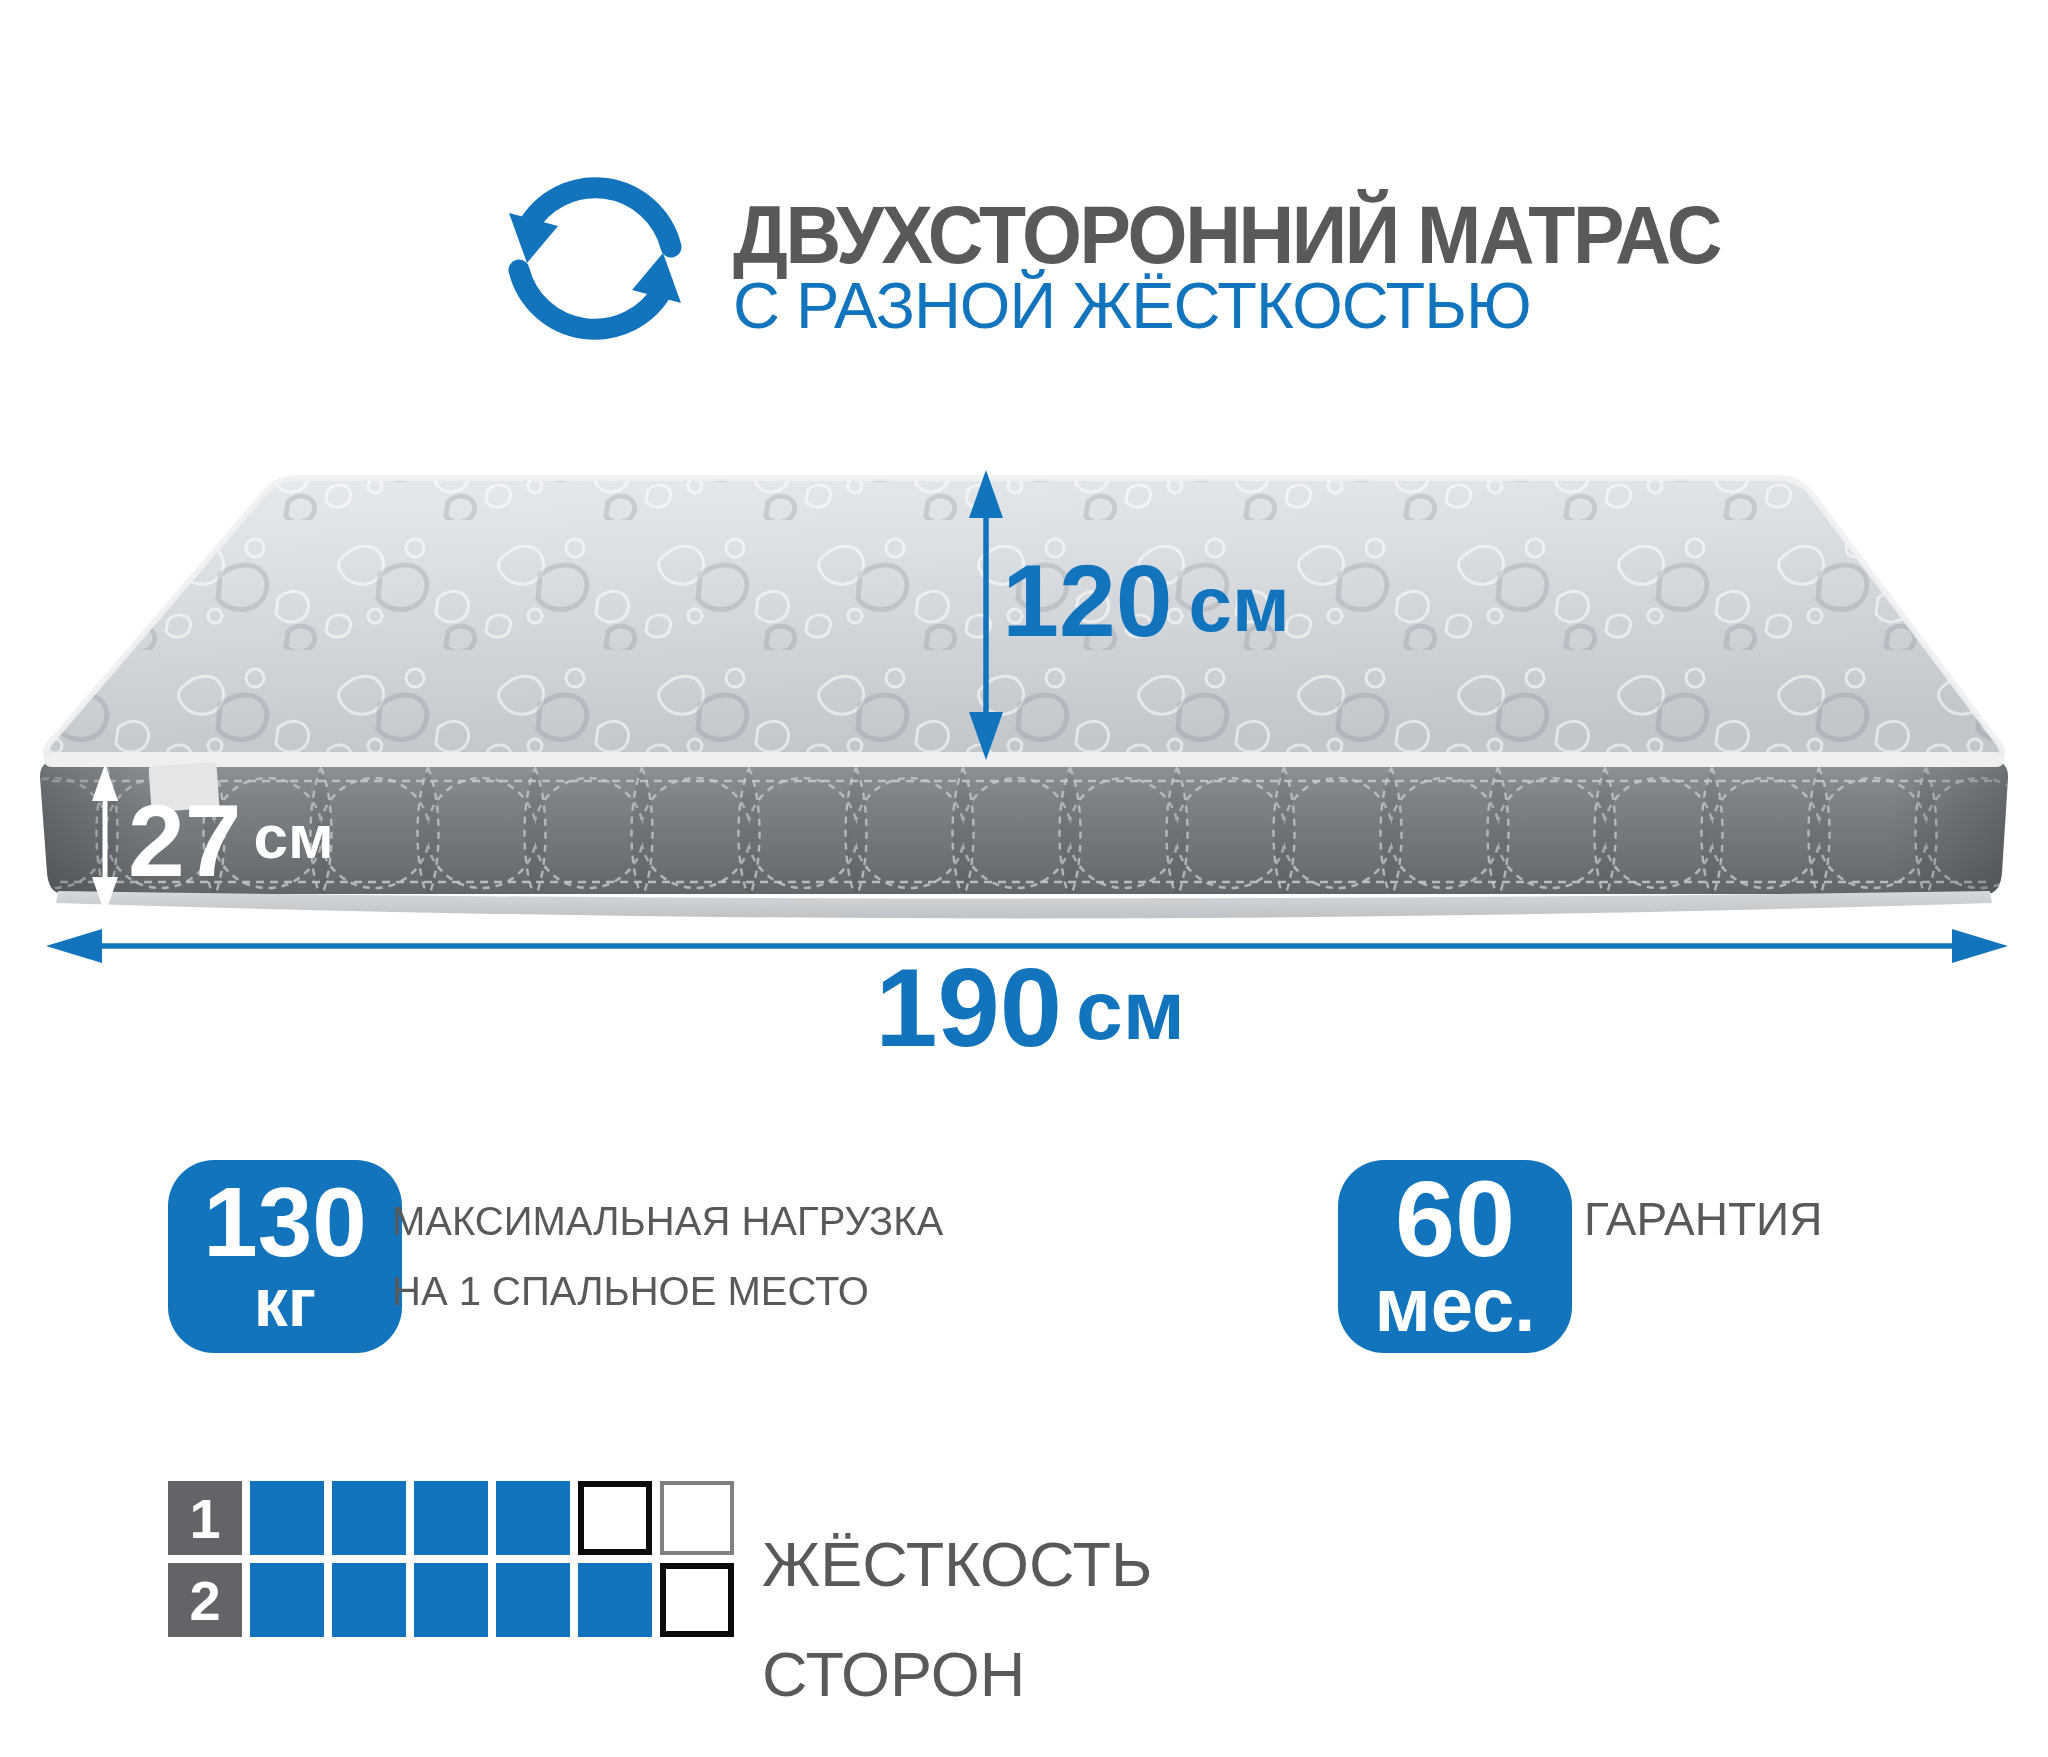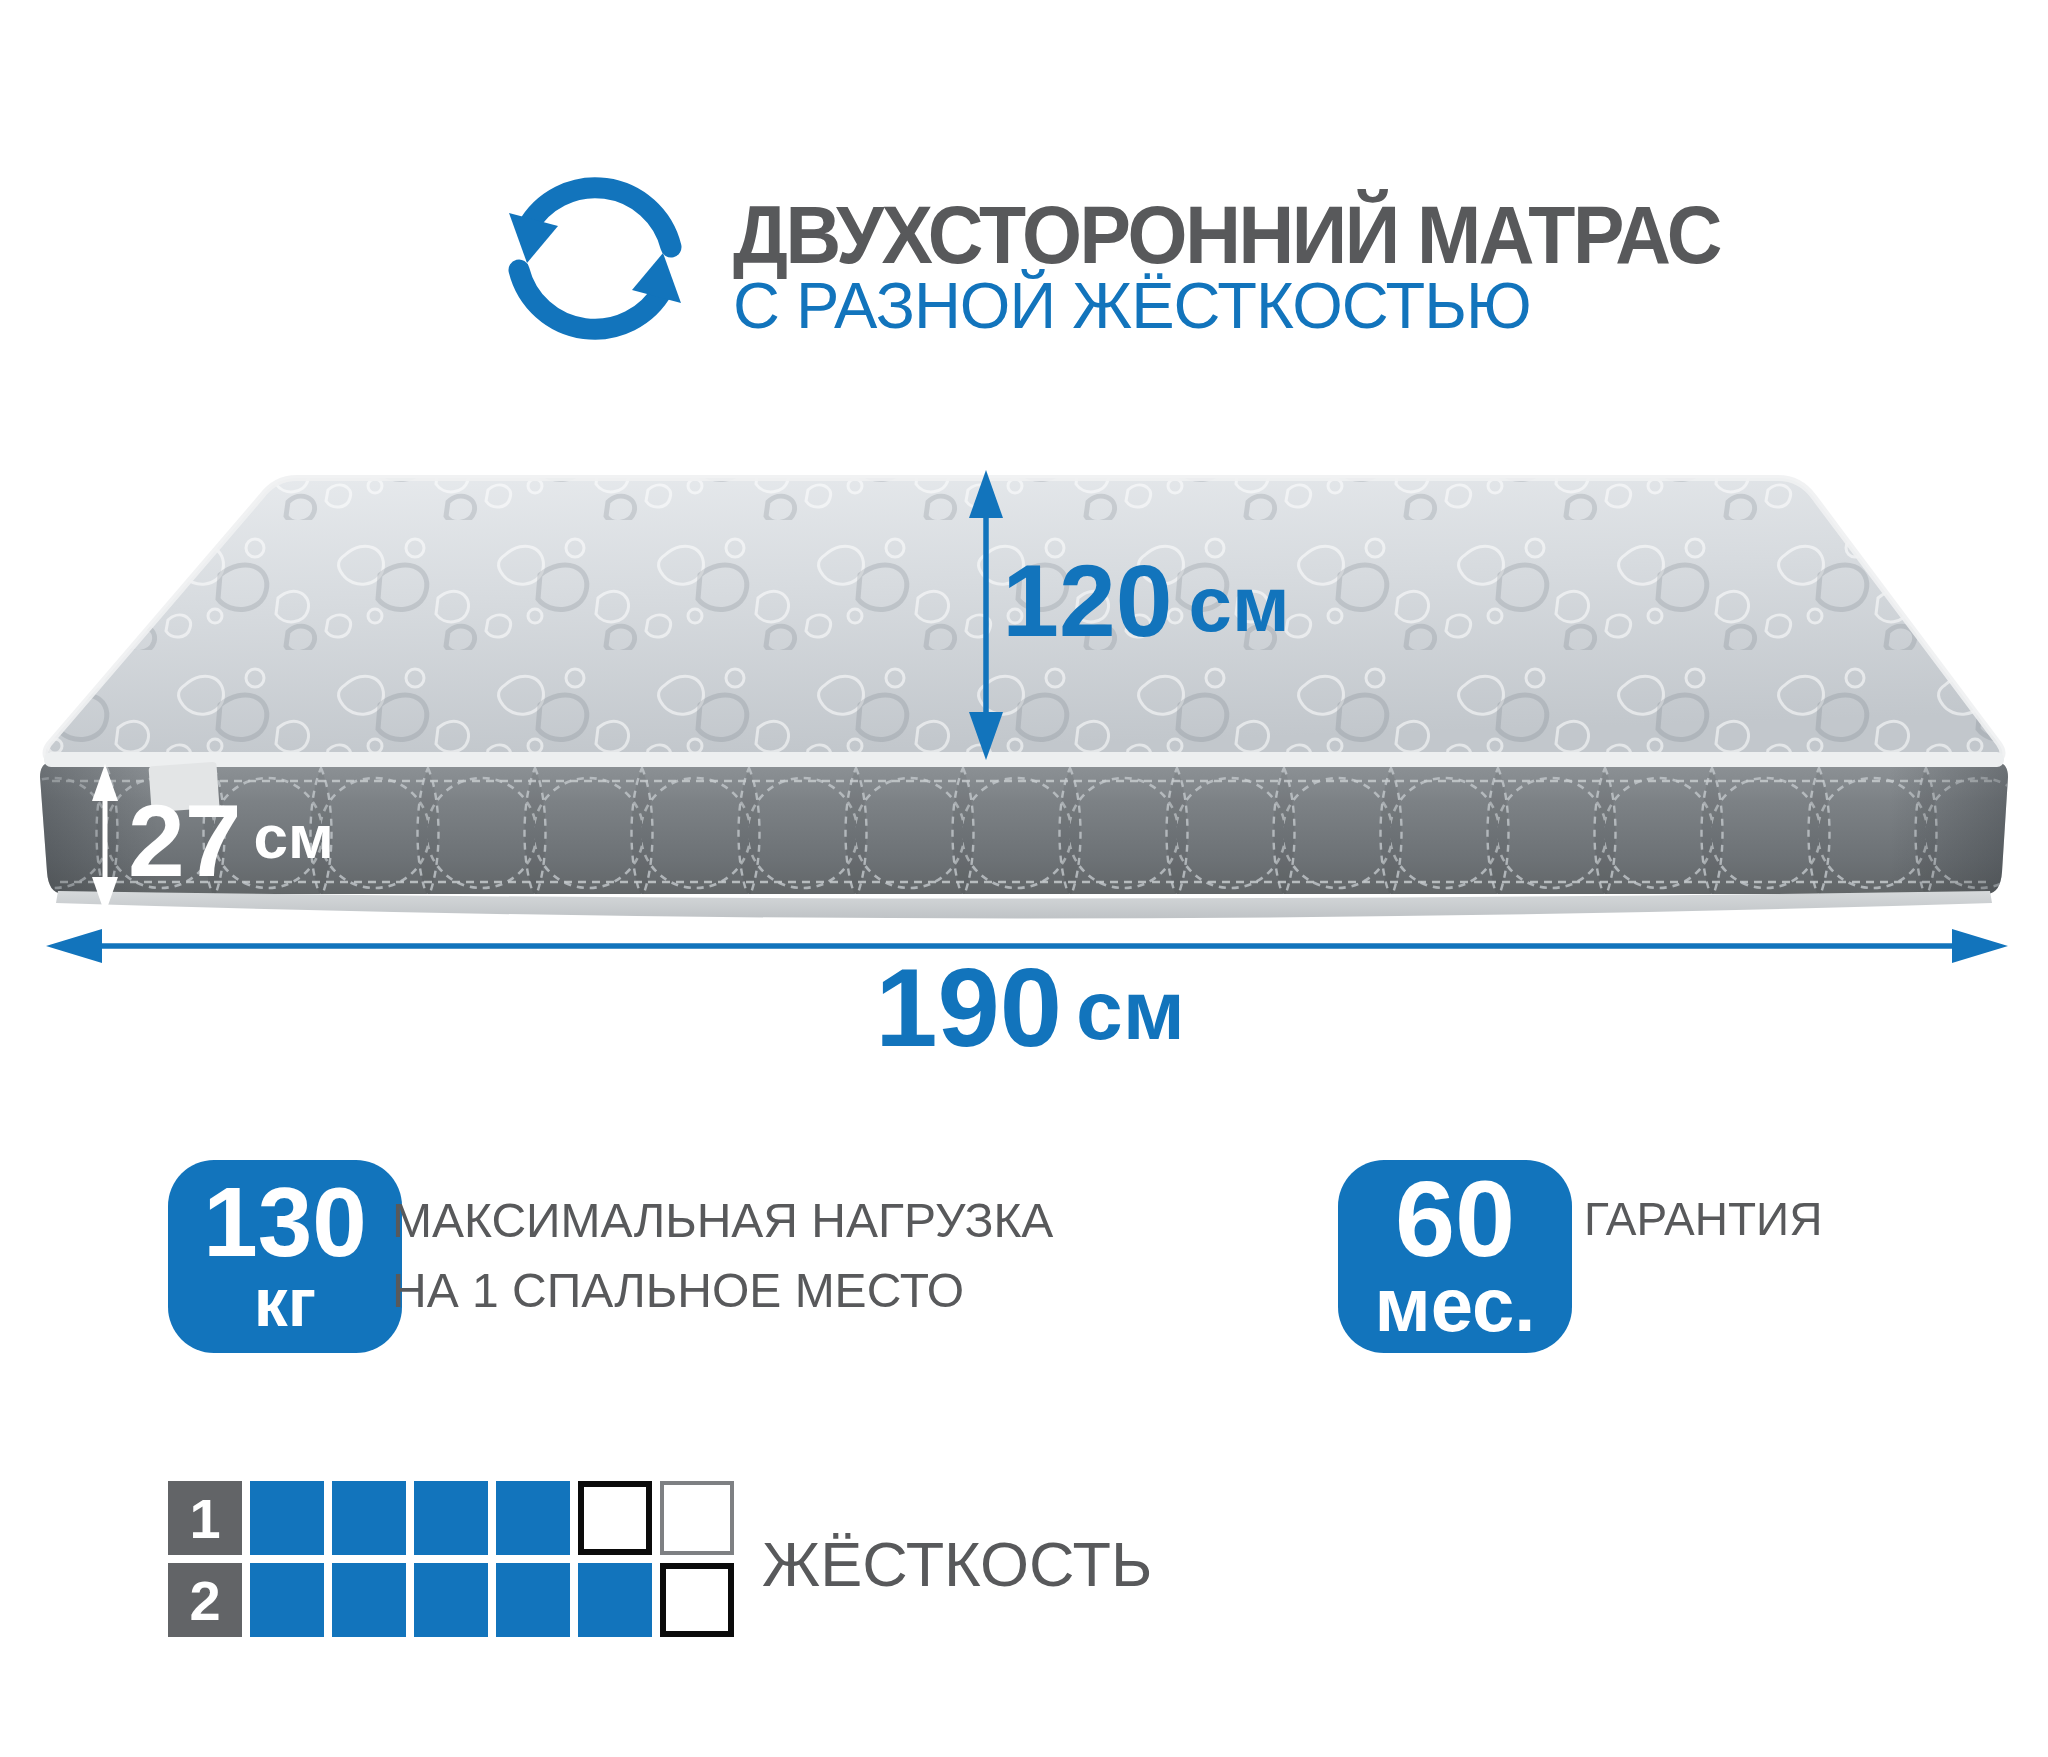--- a/index.html
+++ b/index.html
@@ -48,21 +48,21 @@
     display:flex;flex-direction:column;align-items:center;justify-content:center;
     text-align:left;
   }
   .badge-load{left:168px;top:1160px;}
   .badge-warranty{left:1338px;top:1160px;}
   .badge-load .badge-value{font-size:98px;line-height:.92;}
   .badge-load .badge-unit{font-size:68px;line-height:1.0;}
   .badge-warranty .badge-value{font-size:108px;line-height:.9;}
   .badge-warranty .badge-unit{font-size:76px;line-height:1.0;}
   .caption{
-    position:absolute;color:var(--text-gray);font-size:48px;line-height:70px;
+    position:absolute;color:var(--text-gray);font-size:40px;line-height:70px;
     white-space:nowrap;font-weight:400;
   }
   .caption-load{left:392px;top:1186px;}
   .caption-warranty{left:1584px;top:1184px;font-size:46px;}
 
   
   .firm-row{position:absolute;left:168px;display:flex;gap:8px;}
   .firm-row.r1{top:1481px;}
   .firm-row.r2{top:1563px;}
   .firm-label{
@@ -237,13 +237,14 @@
       <div class="cell filled"></div>
       <div class="cell filled"></div>
       <div class="cell filled"></div>
       <div class="cell filled"></div>
       <div class="cell filled"></div>
       <div class="cell empty black"></div>
     </div>
 </div>
 <div class="firm-caption">
   <span>ЖЁСТКОСТЬ</span>
+  <span>СТОРОН</span>
 </div>
 
 </body></html>

